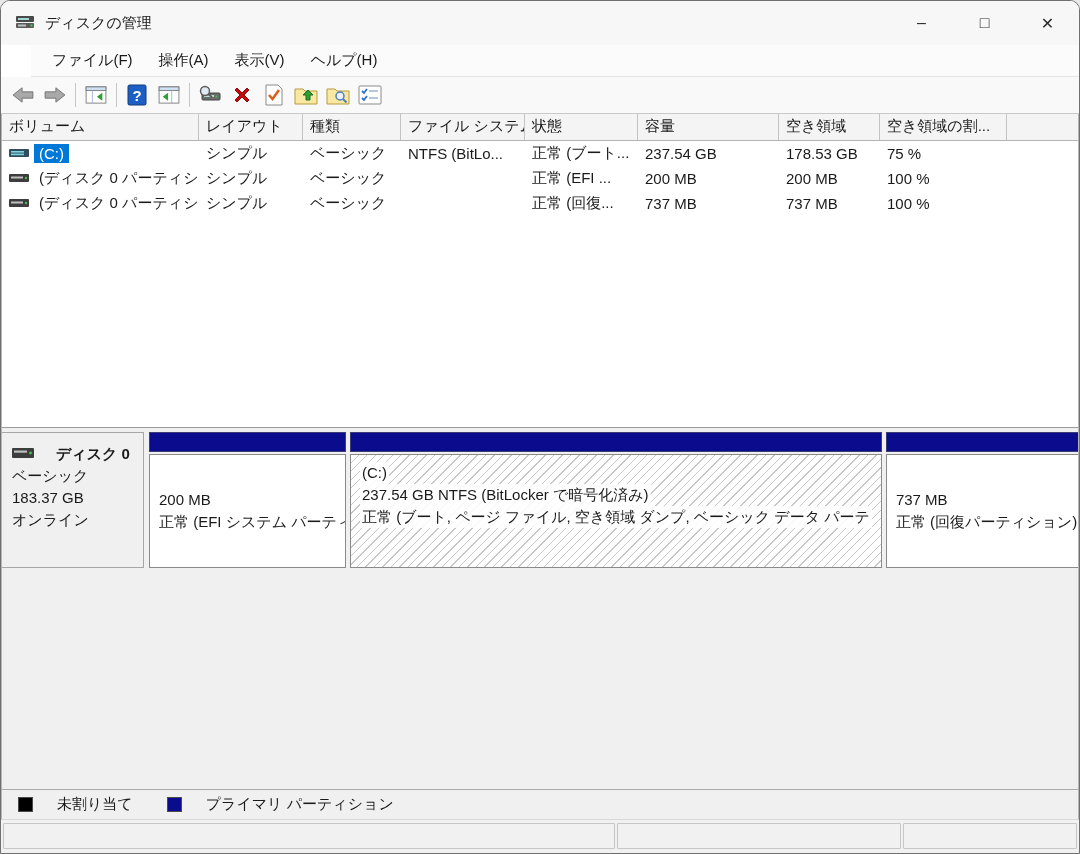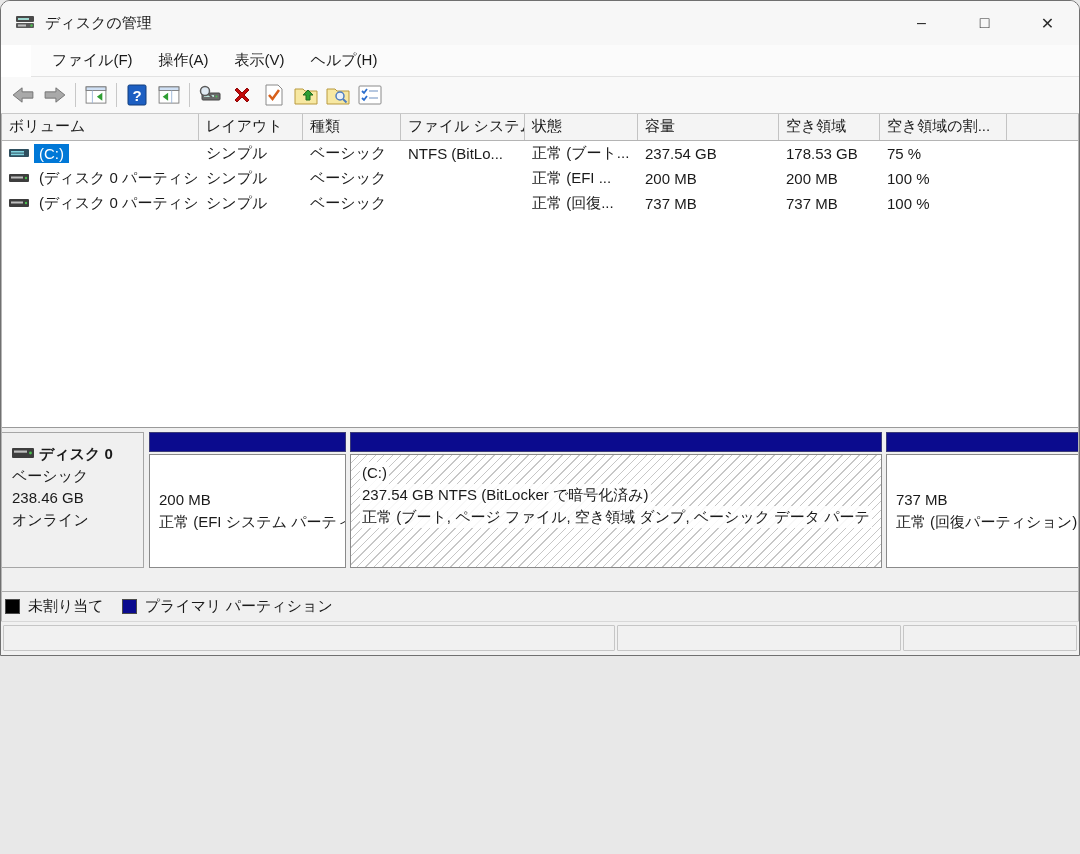--- a/index.html
+++ b/index.html
@@ -1,17 +1,17 @@
 <!DOCTYPE html>
 <html><head>
 <meta charset="utf-8">
 <style>
   * { box-sizing: border-box; margin: 0; padding: 0; }
   html,body { width:1080px; height:854px; background:#e8e8e8; font-family:"Liberation Sans",sans-serif; }
-  .window { width:1080px; height:656px; display:flex; flex-direction:column;
+  .window { width:1080px; height:854px; display:flex; flex-direction:column;
             border:1px solid #707070; border-radius:10px 10px 0 0; overflow:hidden; background:#fff; }
 
   
   .titlebar { height:44px; background:#f7f7f7; display:flex; align-items:center; flex:0 0 auto; }
   .app-icon { margin:0 10px 0 14px; }
   .title { font-size:15px; color:#1a1a1a; }
   .win-controls { margin-left:auto; display:flex; height:100%; }
   .win-btn { width:63px; height:100%; display:flex; align-items:center; justify-content:center;
              font-size:16px; color:#2c2c2c; background:transparent; border:none; }
 
@@ -40,42 +40,42 @@
   .c6{width:141px}.c7{width:101px}.c8{width:127px}.c9{flex:1 1 auto; border-right:none;}
   .vol-label { padding:1px 5px; margin-left:5px; }
   .vol-label.selected { background:#0078d7; color:#fff; }
   .row-disk-icon { flex:0 0 auto; }
 
   
   .graphpane { flex:1; background:#f0f0f0; padding-top:4px; overflow:hidden; }
   .g-row { display:flex; margin-bottom:4px; }
   .disk-info { width:142px; flex:0 0 auto; background:#f0f0f0; border:1px solid #a6a6a6; border-left:none;
                padding:10px 8px 8px 10px; font-size:15px; color:#1a1a1a; line-height:22px; }
-  .disk-info .name { font-weight:bold; display:flex; align-items:center; gap:5px; }
+  .disk-info .name { font-weight:bold; display:flex; align-items:center; gap:22px; }
   .disk-row { height:136px; }
   .cdrom-row { height:130px; }
   .disk-graph { flex:1; display:flex; margin-left:5px; margin-right:3px; gap:4px; }
   .partition { display:flex; flex-direction:column; }
   .p1 { width:197px; flex:0 0 auto; }
   .p2 { flex:1 1 auto; }
   .p3 { width:256px; flex:0 0 auto; }
   .pstrip { height:20px; background:#0b0b8e; border:1px solid #3c3c78; flex:0 0 auto; }
   .pbody { flex:1; margin-top:2px; background:#fff; border:1px solid #8a8a8a;
            padding:4px 9px; font-size:15px; line-height:22px; color:#1a1a1a;
            overflow:hidden; white-space:nowrap; display:flex; flex-direction:column; }
   .pbody.center { justify-content:center; }
   .pbody.hatched { background:#fff;
       background-image:repeating-linear-gradient(135deg,#ffffff 0 5px,#c7c7c7 5px 6px); }
   .pbody.hatched span { background:rgba(255,255,255,0.88); align-self:flex-start; padding:0 2px; }
   .pbody.hatched { padding-top:7px; }
   .cdrom-graph { flex:1; margin-left:5px; margin-right:3px; background:#f0f0f0; border:1px solid #ababab; }
 
   
   .legendbar { height:30px; background:#f0f0f0; border-top:1px solid #ababab; display:flex;
-               align-items:center; padding-left:3px; gap:8px; flex:0 0 auto; }
+               align-items:center; padding-left:16px; gap:24px; flex:0 0 auto; }
   .swatch { width:15px; height:15px; border:1px solid #4a4a4a; flex:0 0 auto; }
   .swatch-unalloc { background:#000000; }
   .swatch-primary { background:#0b0b8e; }
   .legend-label { font-size:15px; color:#1a1a1a; margin-right:10px; }
 
   
   .statusbar { height:34px; background:#f1f1f1; border-top:1px solid #d8d8d8; display:flex;
                padding:3px 2px 4px 2px; gap:2px; flex:0 0 auto; }
   .status-seg { border:1px solid #c6c6c6; background:#f1f1f1; border-radius:1px; }
   .s1 { width:612px; } .s2 { width:284px; } .s3 { flex:1; }
@@ -274,21 +274,21 @@
             <span>
               <svg width="22" height="12" viewBox="0 0 22 12">
                   <rect x="0" y="1" width="22" height="10" rx="1" fill="#3d3d3d"></rect>
                   <rect x="2" y="3.5" width="13" height="2.2" fill="#bfbfbf"></rect>
                   <circle cx="18.5" cy="6" r="1.4" fill="#49c04e"></circle>
                 </svg>
             </span>
             <span>ディスク 0</span>
           </div>
           <div>ベーシック</div>
-          <div>238.46 GB</div>
+          <div>183.37 GB</div>
           <div>オンライン</div>
         </div>
         <div class="disk-graph">
           <div class="partition p1">
             <div class="pstrip"></div>
             <div class="pbody center">
               <div>200 MB</div>
               <div>正常 (EFI システム パーティシ</div>
             </div>
           </div>

